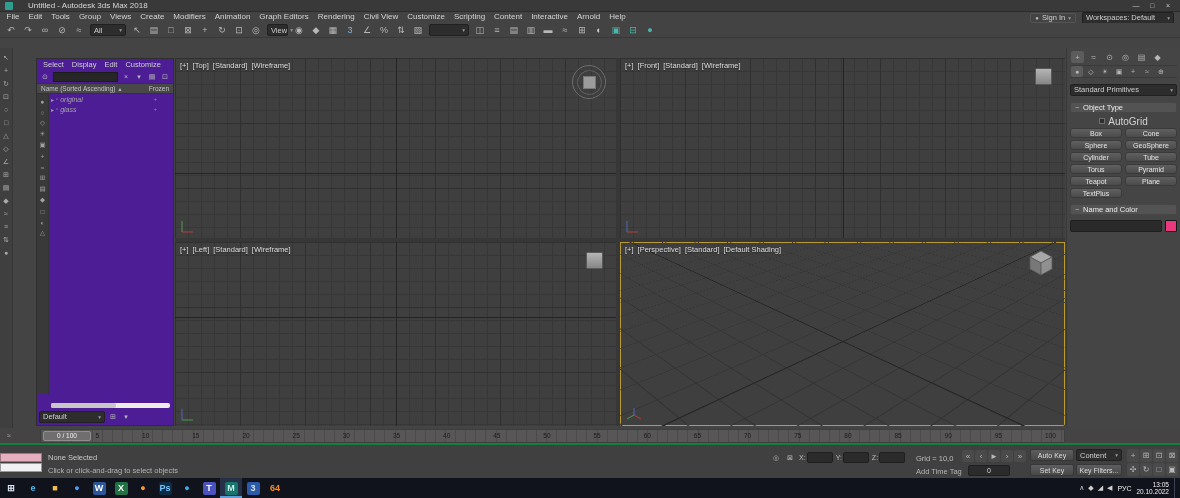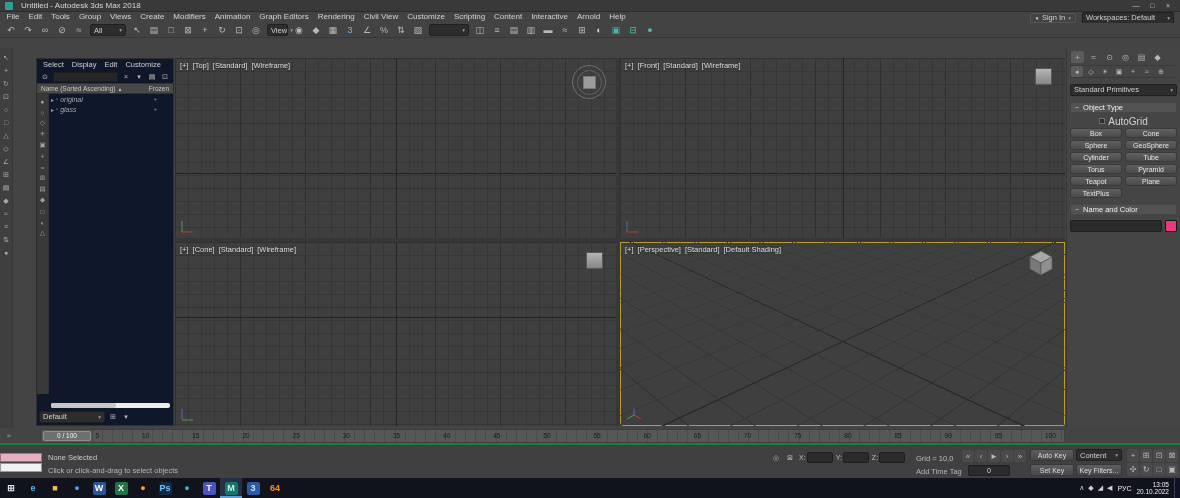--- a/index.html
+++ b/index.html
@@ -30,21 +30,21 @@
 .tb-group{display:flex;align-items:center;gap:1px}
 
 .ribbonbar{position:absolute;left:0;top:38px;right:0;height:10px;background:#3e3e3e;border-bottom:1px solid #343434;display:flex;align-items:center}
 .rtab{font-size:8px;line-height:10px;color:#c3c3c3;padding:0 8px;white-space:nowrap}
 .rtab.active{background:#525252;color:#f2f2f2}
 .ribbon-tools{display:flex;gap:2px;margin-left:8px}
 
 .leftdock{position:absolute;left:0;top:48px;width:13px;bottom:70px;background:#3f3f3f;border-right:1px solid #373737;display:flex;flex-direction:column;align-items:center;padding-top:4px;gap:2px}
 .leftdock .ic{width:11px;height:11px;font-size:7px;color:#a9a9a9}
 
-.explorer{position:absolute;left:36px;top:58px;width:138px;height:368px;background:#0f172a;border:1px solid #2e2e2e}
+.explorer{position:absolute;left:36px;top:58px;width:138px;height:368px;background:#4c1d95;border:1px solid #2e2e2e}
 .exp-menus{display:flex;align-items:center;height:11px;padding-left:2px}
 .exp-menu{font-size:7.5px;color:#cfcfcf;padding:0 4px}
 .exp-search{display:flex;align-items:center;height:14px;gap:2px;padding:0 2px;border-bottom:1px solid #333}
 .exp-input{flex:1;min-width:0;height:10px;background:#262626;border:1px solid #1c1c1c;color:#ddd;font-size:7px;padding:0 2px;font-family:inherit}
 .exp-header{display:flex;align-items:center;justify-content:space-between;height:10px;background:#484848;border-bottom:1px solid #323232;padding:0 4px;font-size:6.5px;color:#c6c6c6;white-space:nowrap}
 .sort{font-size:5px;color:#bbb;margin-left:2px}
 .exp-body{display:flex;height:300px}
 .exp-side{width:12px;background:#393939;border-right:1px solid #333;display:flex;flex-direction:column;align-items:center;padding-top:2px;gap:1px}
 .exp-side .ic{width:10px;height:10px;font-size:6.5px;color:#a0a0a0}
 .exp-rows{flex:1}
@@ -121,21 +121,21 @@
 .tb-lang{font-size:7px;color:#efefef}
 .tb-clock{display:flex;flex-direction:column;align-items:flex-end;font-size:6.5px;line-height:7.5px;color:#efefef}
 .show-desktop{width:4px;height:100%;border-left:1px solid #3a4356}
 </style>
 </head>
 <body>
 
 <div class="app">
 
   <div class="titlebar">
-    <div class="row" style="gap:8px">
+    <div class="row" style="gap:15px">
       <span class="applogo"></span>
       <span>Untitled - Autodesk 3ds Max 2018</span>
     </div>
     <div class="row" style="gap:2px">
       <span class="winctl">—</span>
       <span class="winctl">□</span>
       <span class="winctl">×</span>
     </div>
   </div>
 
@@ -359,21 +359,21 @@
         <line x1="2" y1="14" x2="2" y2="3" stroke="#4a6ab8" stroke-width="1"></line>
       </svg>
     </div>
 
     <div class="vp" style="left:0;top:184px;width:441px;height:184px">
       <div class="vp-grid"></div>
       <div class="axis-v" style="left:50%"></div>
       <div class="axis-h" style="top:41%"></div>
       <div class="vp-label">
         <span>[+]</span>
-        <span>[Cone]</span>
+        <span>[Left]</span>
         <span>[Standard]</span>
         <span>[Wireframe]</span>
       </div>
       <div class="viewcube-flat"></div>
       <svg class="tripod" width="16" height="16">
         <line x1="2" y1="14" x2="13" y2="14" stroke="#4f9b4f" stroke-width="1"></line>
         <line x1="2" y1="14" x2="2" y2="3" stroke="#4a6ab8" stroke-width="1"></line>
       </svg>
     </div>
 

